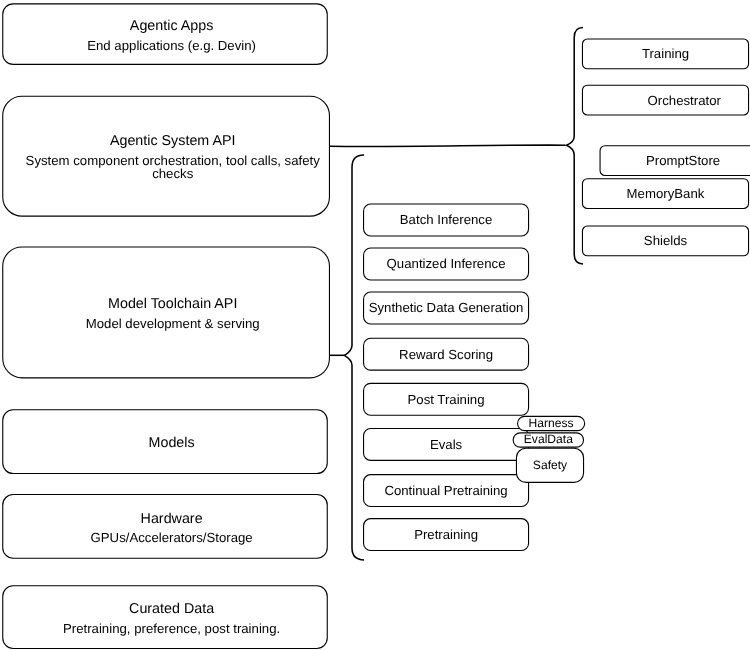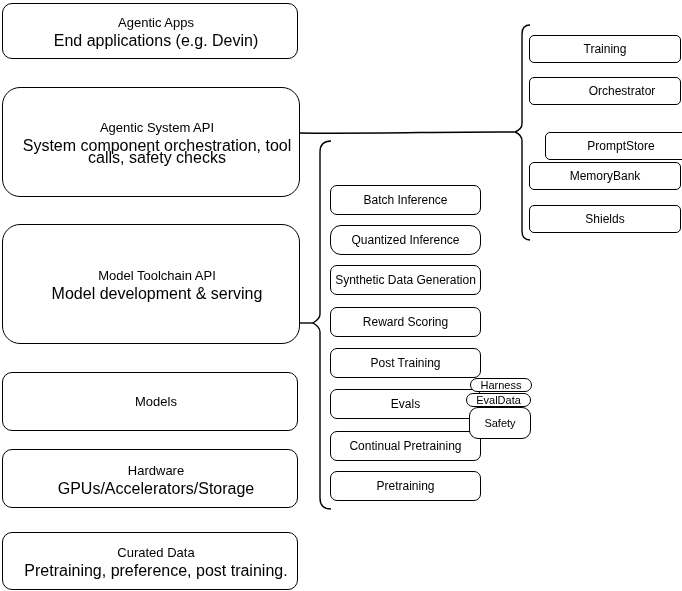--- a/index.html
+++ b/index.html
@@ -31,21 +31,21 @@
     background: #fff;
     display: flex;
     flex-direction: column;
     align-items: center;
     justify-content: center;
     text-align: center;
     z-index: 2;
     padding-left: 12px;
   }
   .lbox .t { font-size: 13px; line-height: 15px; }
-  .lbox .s { font-size: 16px; line-height: 12px; margin-top: 5px; }
+  .lbox .s { font-size: 12px; line-height: 12px; margin-top: 5px; }
   .lb0 { left: 2px;  top: 3px;   width: 296px; height: 56px;  border-radius: 10px; }
   .lb1 { left: 2px;  top: 87px;  width: 298px; height: 110px; border-radius: 18px; }
   .lb2 { left: 2px;  top: 224px; width: 298px; height: 120px; border-radius: 18px; }
   .lb3 { left: 2px;  top: 372px; width: 296px; height: 59px;  border-radius: 10px; }
   .lb4 { left: 2px;  top: 449px; width: 296px; height: 59px;  border-radius: 10px; }
   .lb5 { left: 2px;  top: 532px; width: 296px; height: 58px;  border-radius: 10px; }
   
   .mbox {
     position: absolute;
     left: 330px;
@@ -57,21 +57,21 @@
     background: #fff;
     display: flex;
     align-items: center;
     justify-content: center;
     font-size: 12px;
     text-align: center;
     z-index: 2;
   }
   .mb0 { top: 144px; }
   .mb1 { top: 185px; }
-  .mb2 { top: 225px; border-radius: 11px; }
+  .mb2 { top: 225px; }
   .mb3 { top: 265px; }
   .mb4 { top: 307px; }
   .mb5 { top: 348px; }
   .mb6 { top: 389px; }
   .mb7 { top: 431px; }
   .mb8 { top: 471px; }
   
   .rbox {
     position: absolute;
     left: 529px;

